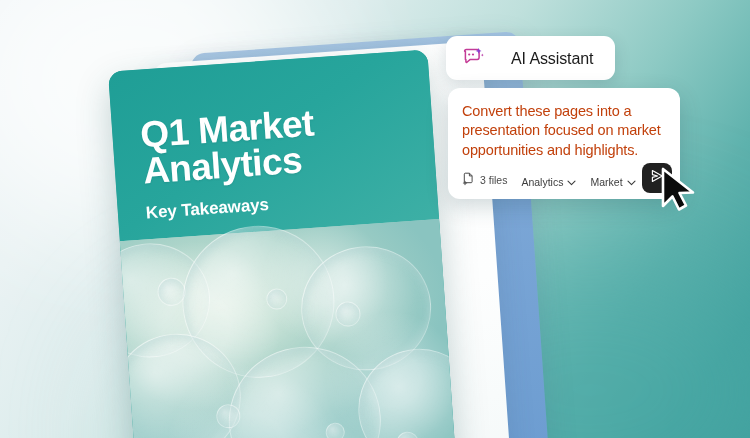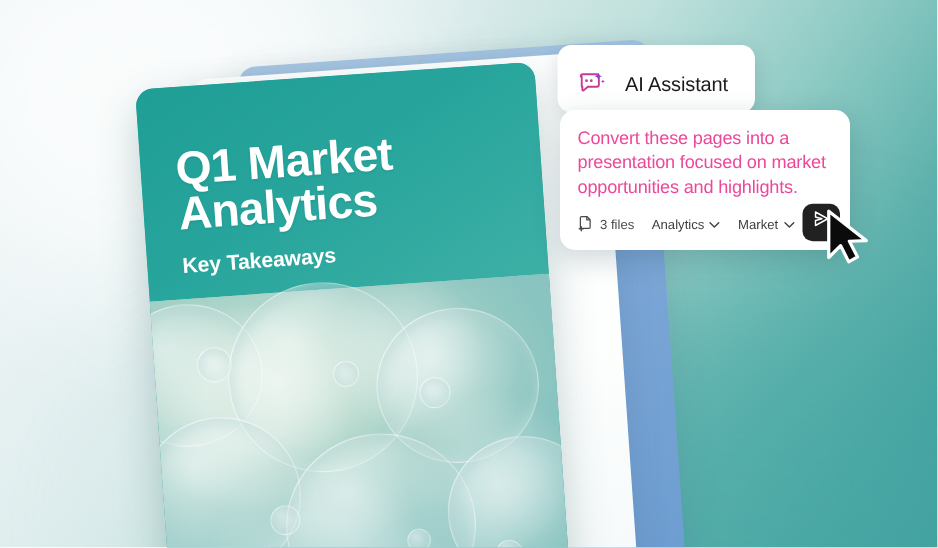--- a/index.html
+++ b/index.html
@@ -123,22 +123,22 @@
   }
 
   
   .assistant-pill {
     position: absolute;
     left: 446px;
     top: 36px;
     height: 42px;
     display: flex;
     align-items: center;
-    gap: 16px;
-    padding: 12px 22px 0 17px;
+    gap: 27px;
+    padding: 2px 22px 0 17px;
     background: #ffffff;
     border-radius: 11px;
     box-shadow: 0 5px 16px rgba(20,60,70,.17);
   }
   .assistant-label {
     font-size: 16px;
     color: #1b1b1b;
     letter-spacing: -.1px;
     white-space: nowrap;
   }
@@ -151,27 +151,27 @@
     width: 232px;
     background: #ffffff;
     border-radius: 12px;
     box-shadow: 0 7px 22px rgba(20,60,70,.20);
     padding: 14px 14px 11px 14px;
     box-sizing: border-box;
   }
   .prompt-text {
     font-size: 14.5px;
     line-height: 1.33;
-    color: #ec4899;
+    color: #c2410c;
     margin: 0 0 12px 0;
     letter-spacing: -.15px;
   }
   .prompt-toolbar {
     display: flex;
-    align-items: center;
+    align-items: flex-end;
     gap: 14px;
     position: relative;
   }
   .files-chip {
     display: flex;
     align-items: center;
     gap: 5px;
     font-size: 10.5px;
     color: #4a4a4a;
     white-space: nowrap;

